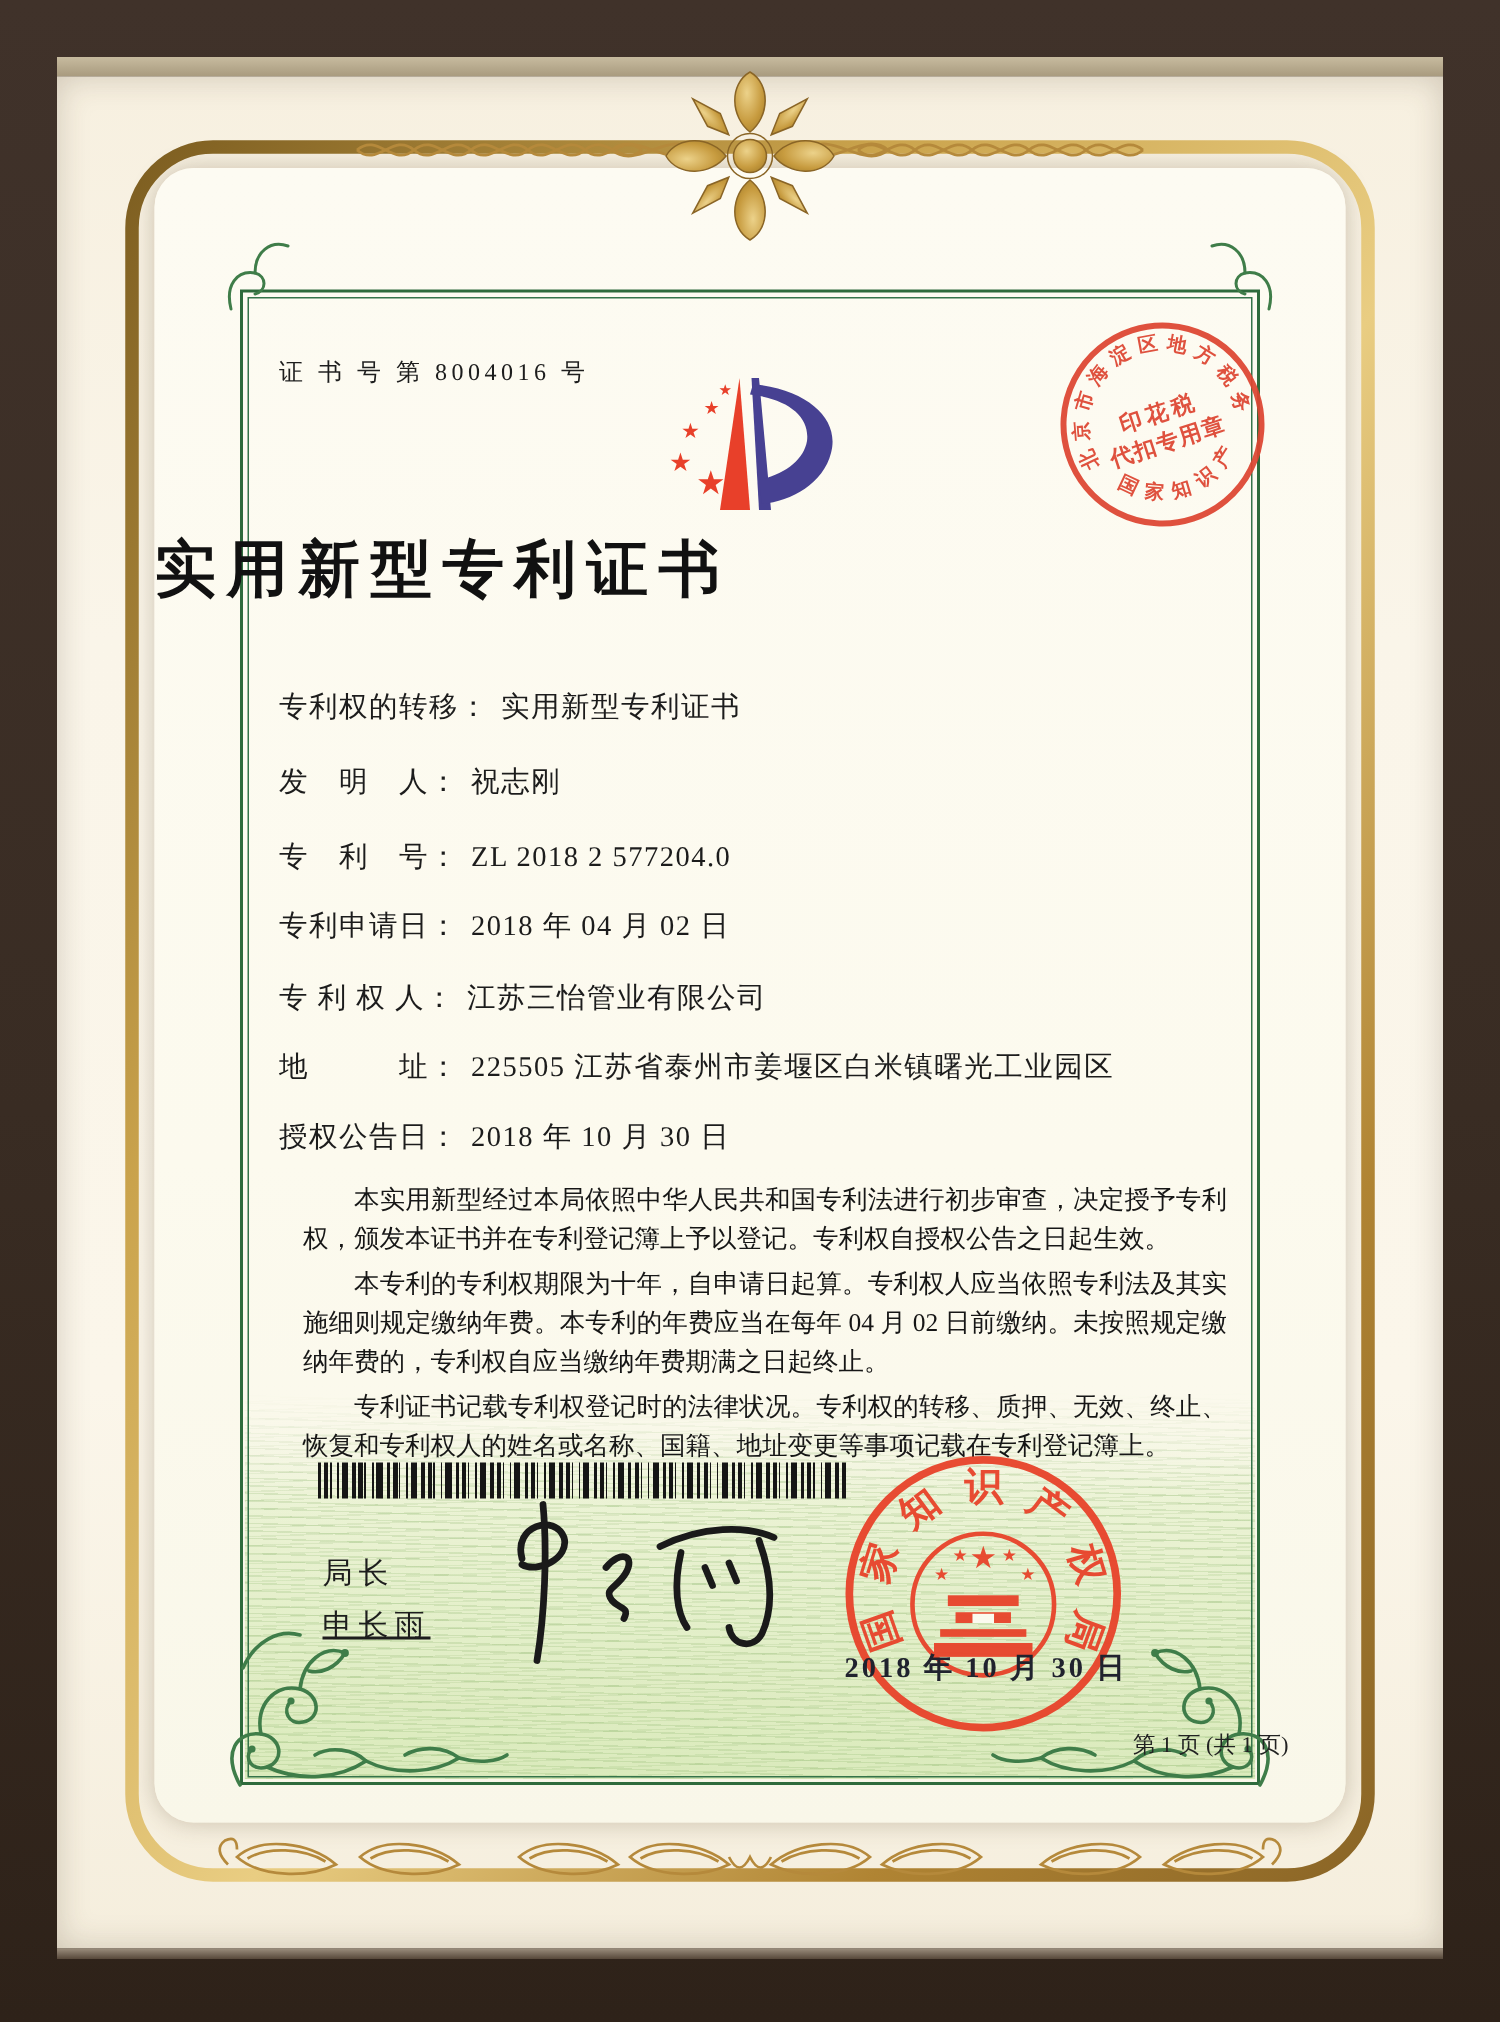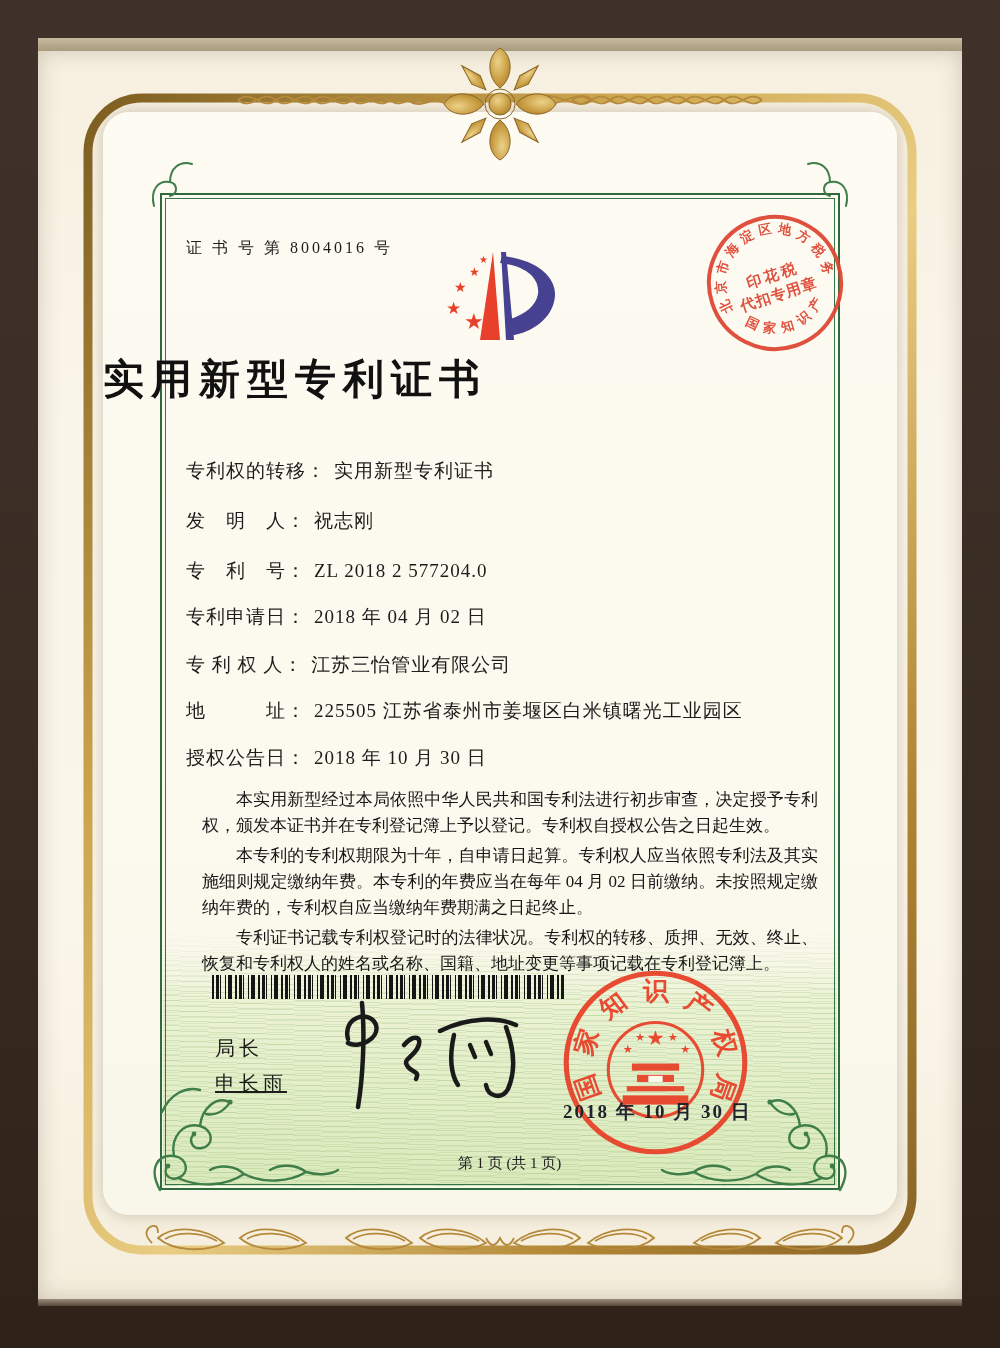--- a/index.html
+++ b/index.html
@@ -31,21 +31,21 @@
   
   .txt{position:absolute;z-index:3;color:#1d1d1d;white-space:nowrap;}
   #cert-no{left:186px;top:238px;font-size:16px;letter-spacing:3px;}
   #title{left:103px;top:352px;width:794px;text-align:left;font-size:41px;font-weight:700;
          letter-spacing:7px;color:#111;}
   .row{position:absolute;z-index:3;font-size:19px;color:#1c1c1c;white-space:nowrap;letter-spacing:1px;}
   .row .val{margin-left:8px;}
   .paras{position:absolute;left:198px;top:783px;width:624px;z-index:3;font-size:17px;
          line-height:26px;color:#161616;text-align:justify;}
   .paras p{margin:4px;text-indent:2em;font-family:Liberation Serif, serif;}
-  #footer-page{left:160px;top:1154px;width:699px;text-align:center;font-size:15px;color:#222;z-index:3;}
+  #footer-page{left:160px;top:1154px;width:699px;text-align:right;font-size:15px;color:#222;z-index:3;}
   #sig-title{left:215px;top:1035px;font-size:20px;letter-spacing:4px;}
   #sig-name{left:215px;top:1070px;font-size:20px;letter-spacing:4px;text-decoration:underline;}
   #seal-date{left:563px;top:1099px;width:186px;text-align:center;font-size:19px;font-weight:700;
              color:#20222e;letter-spacing:2px;z-index:6;}
   
   .barcode{position:absolute;left:212px;top:975px;width:352px;height:24px;z-index:3;
     background:repeating-linear-gradient(90deg,
       #151515 0 2px, rgba(0,0,0,0) 2px 4px,
       #151515 4px 7px, rgba(0,0,0,0) 7px 8px,
       #151515 8px 9px, rgba(0,0,0,0) 9px 13px,

